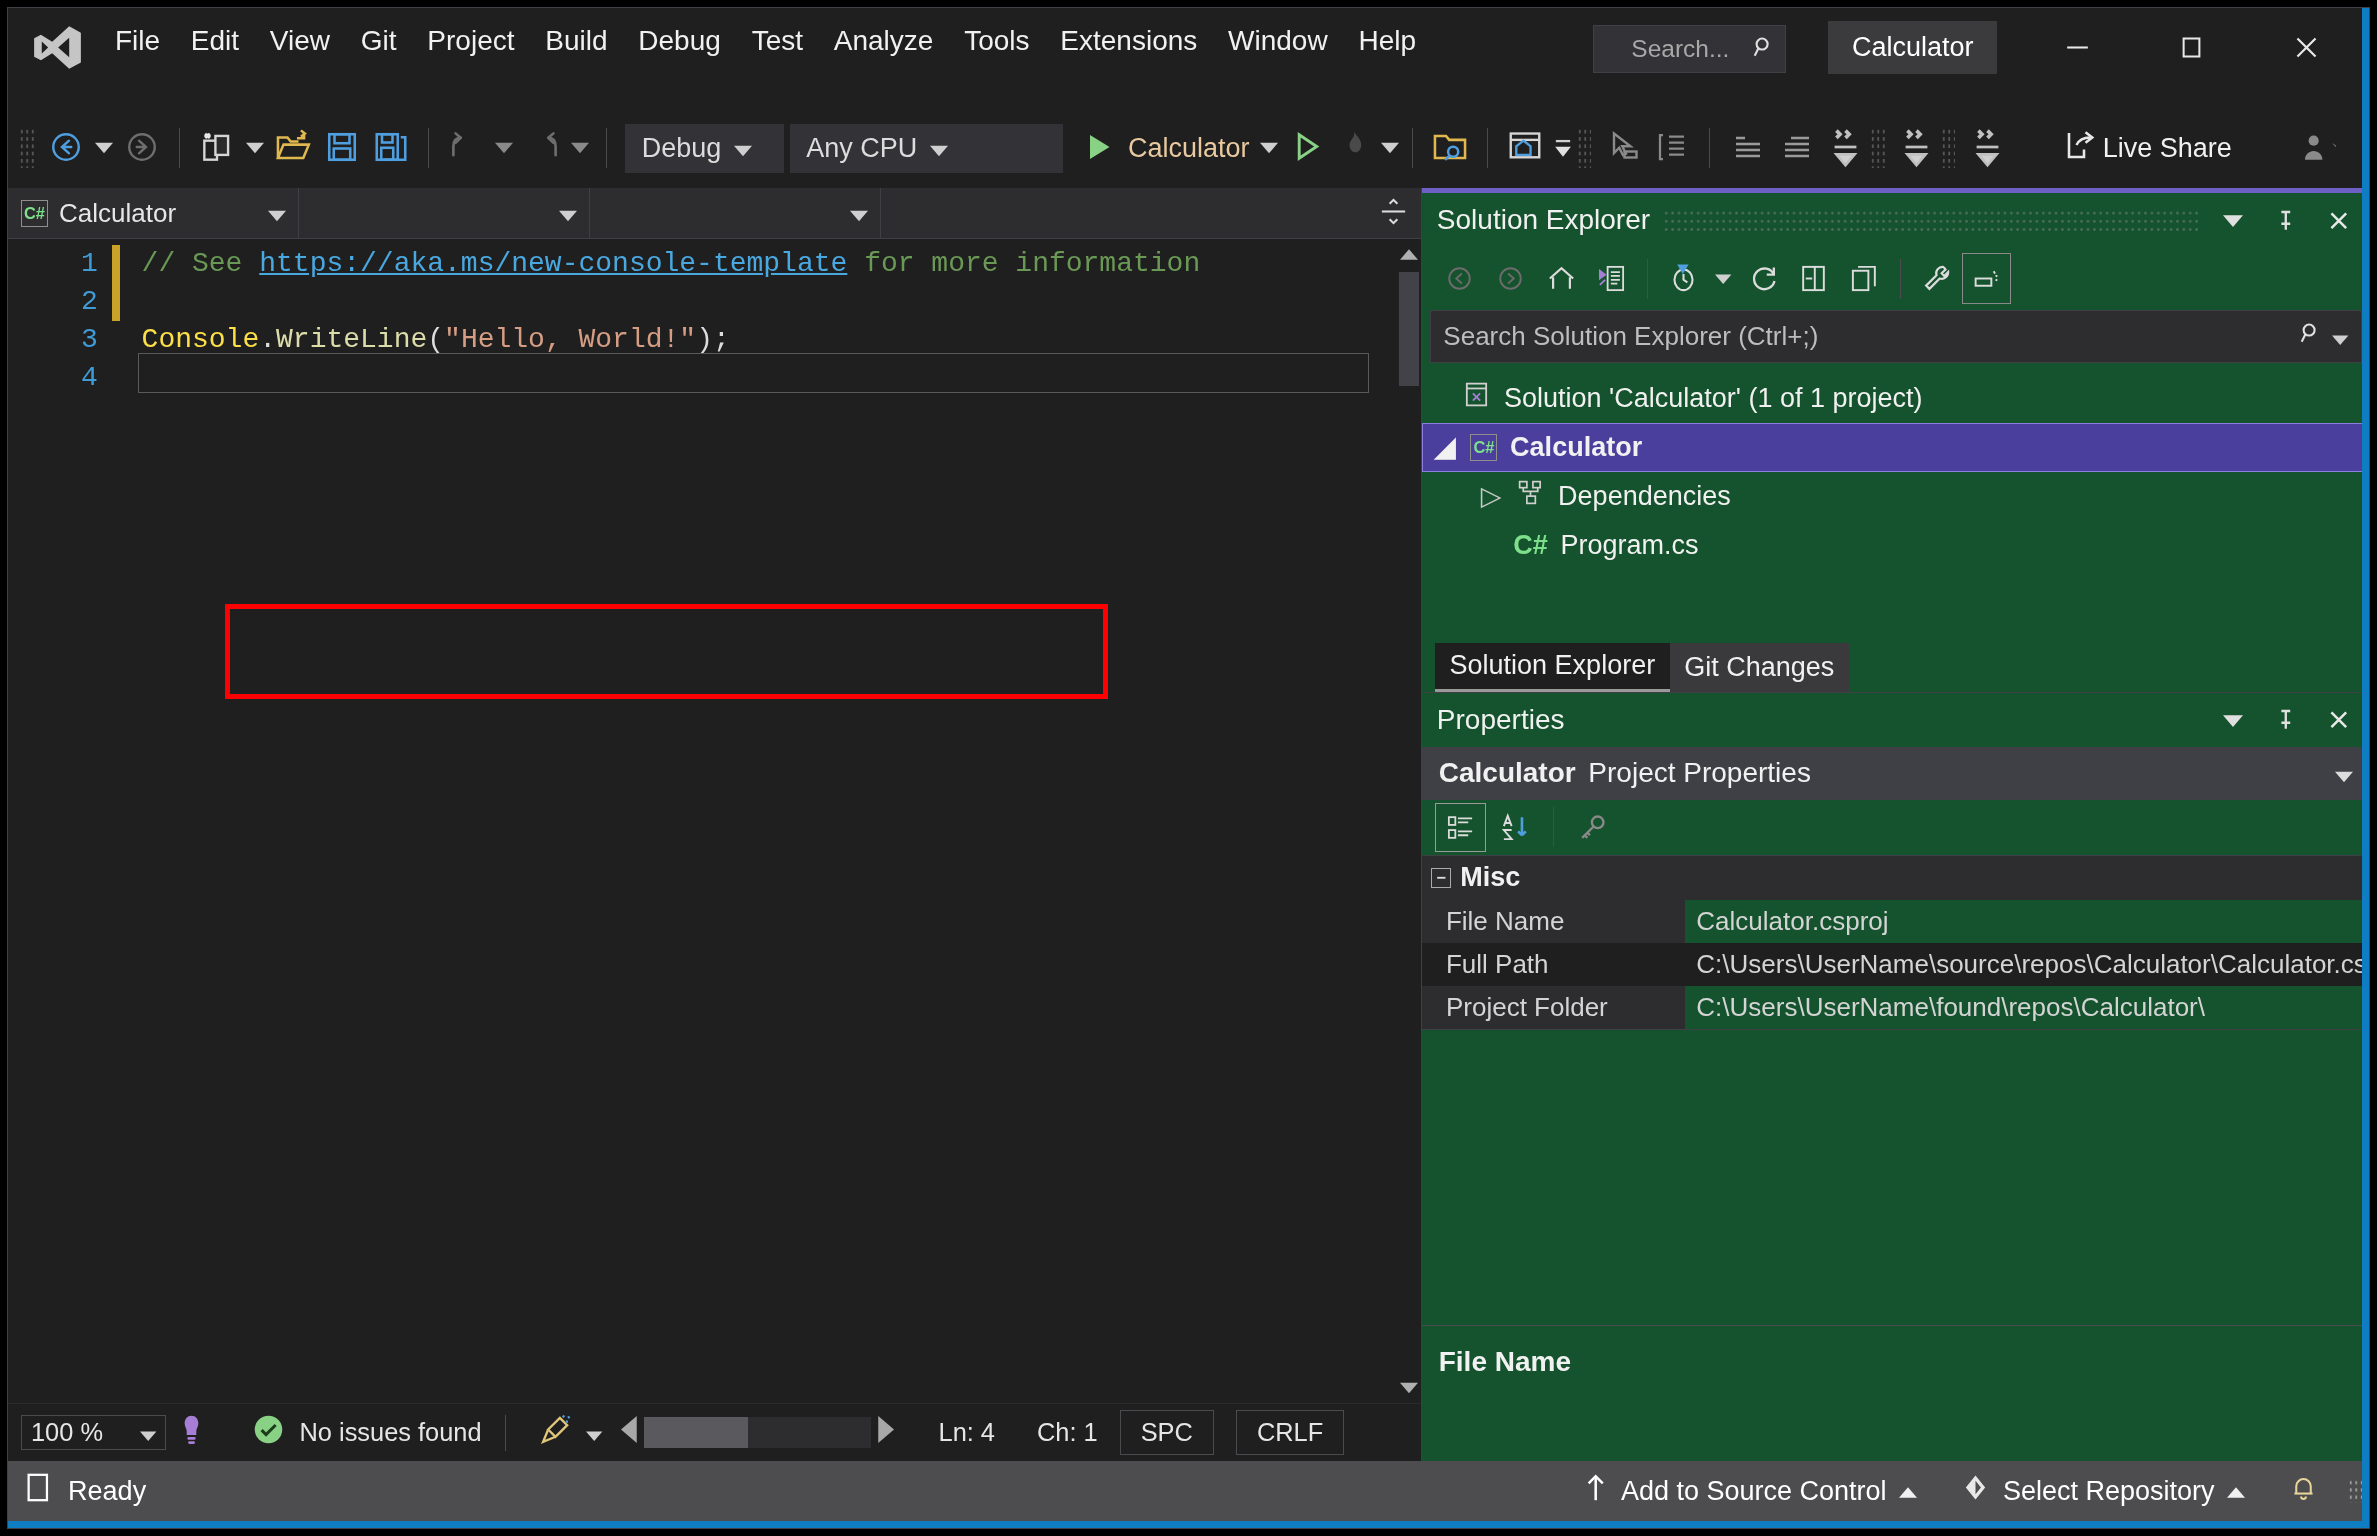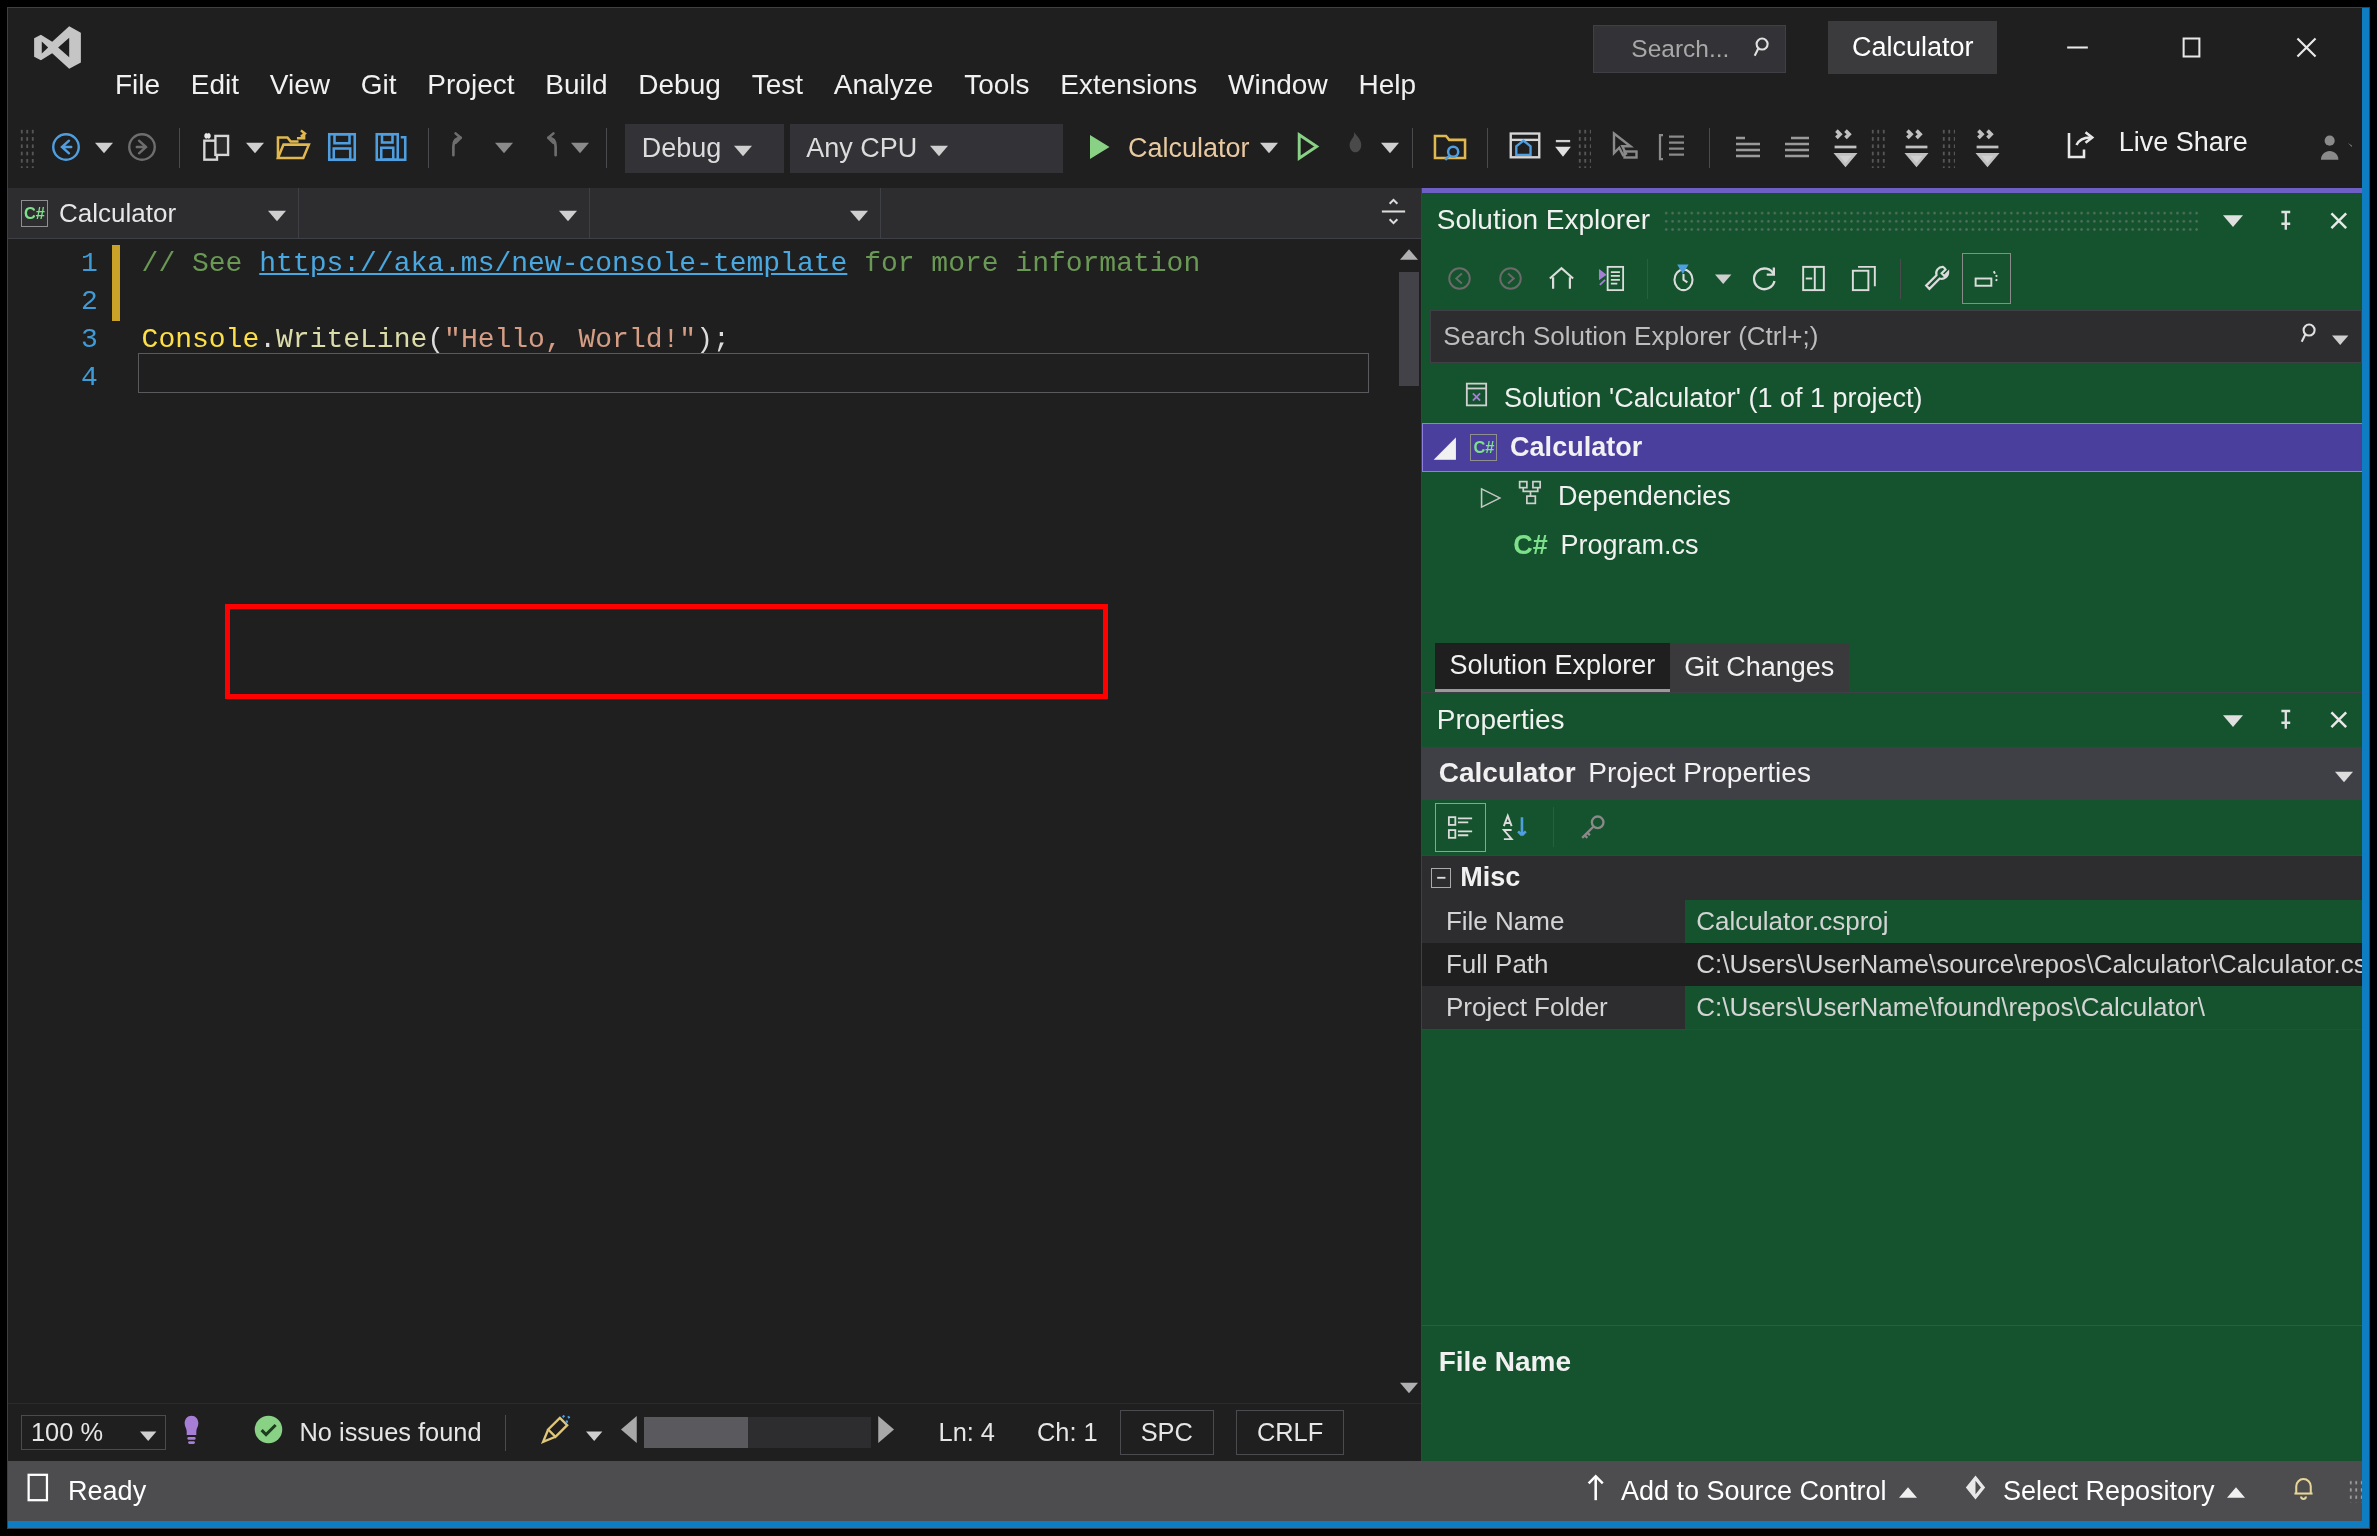--- a/index.html
+++ b/index.html
@@ -19,21 +19,21 @@
 
   
   .titlebar {
     height:100px; background:#1f1f1f; display:flex; align-items:flex-start;
     position:relative; flex:0 0 auto;
   }
   .vs-logo { width:73px; height:71px; display:flex; align-items:center; justify-content:center; margin-left:12.7px; margin-top:3.6px;}
   .menu-wrap { margin-left:5.5px; padding-top:9px; display:flex; flex-wrap:wrap; width:1417px; }
   .menu-item {
     font-size:28px; color:#f1f1f1; padding:7.3px 15.4px; line-height:1.15;
-    white-space:nowrap; cursor:default;margin-top:44px;
+    white-space:nowrap; cursor:default;
   }
   .search-box {
     position:absolute; left:1585px; top:16.4px; width:193px; height:48px;
     background:#333337; border:0.9px solid #3f3f46; display:flex; align-items:center;
     padding:0 9px; gap:5.5px;
   }
   .search-box .ph { font-size:24.5px; color:#a8a8a8; flex:1;margin-left:28px; }
   .acct-btn {
     position:absolute; left:1820px; top:12.7px; height:53px; padding:0 23.6px;
     background:#3b3b3d; display:flex; align-items:center; font-size:27px; color:#fff;
@@ -55,21 +55,21 @@
   .sep { width:0.9px; height:40px; background:#4a4a4f; margin:0 12.7px; }
   .combo {
     height:49px; background:#333337; display:flex; align-items:center;
     padding:0 12.7px 0 16.4px; gap:12.7px; font-size:27px; color:#dcdcdc; margin-left:5.5px;
   }
   .combo .cv { white-space:nowrap; }
   .combo.w1 { width:159px; }
   .combo.w2 { width:273px; }
   .run-group { display:flex; align-items:center; gap:11px; margin-left:18px; }
   .run-label { font-size:27px; color:#e8c9a0; }
-  .liveshare { display:flex; gap:20px; margin-left:51px; font-size:27px; }
+  .liveshare { display:flex; align-items:center; gap:4px; margin-left:51px; font-size:27px; }
 
   
   .body { flex:1 1 auto; display:flex; min-height:0; }
 
   
   .editor-col { width:1474px; display:flex; flex-direction:column; min-width:0; background:#1f1f1f;}
   .tabstrip { height:56px; background:#1f1f1f; display:flex; align-items:flex-end; position:relative; }
   .tab {
     height:51px; background:#1f1f1f; border-top:2.7px solid #9b8cd6;
     display:flex; align-items:center; padding:0 16.4px 0 20px; gap:14.5px;

